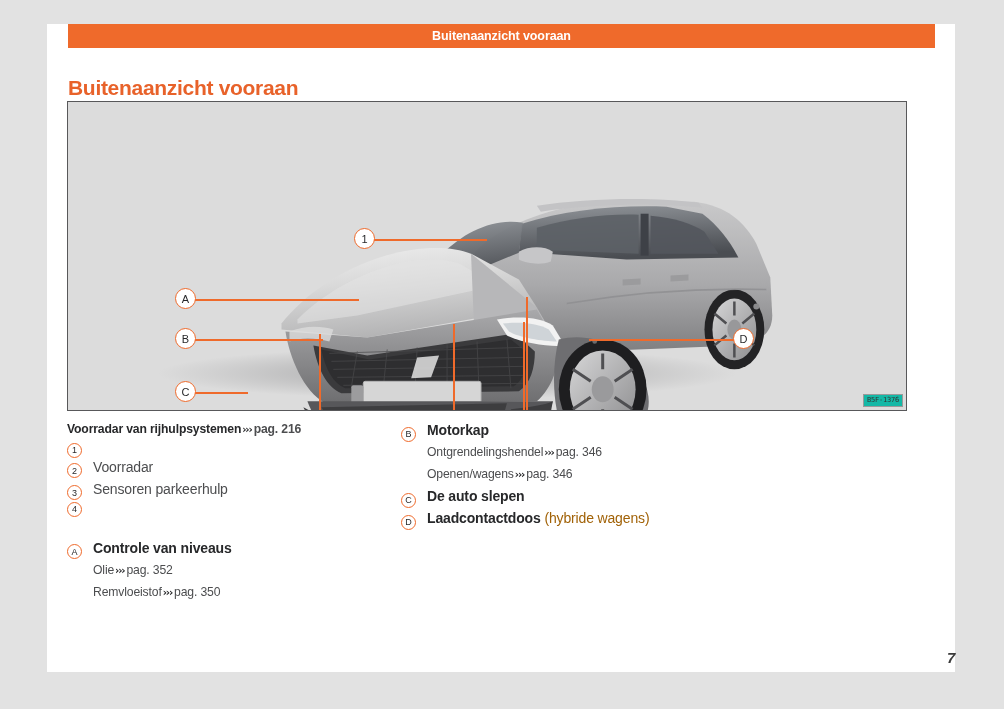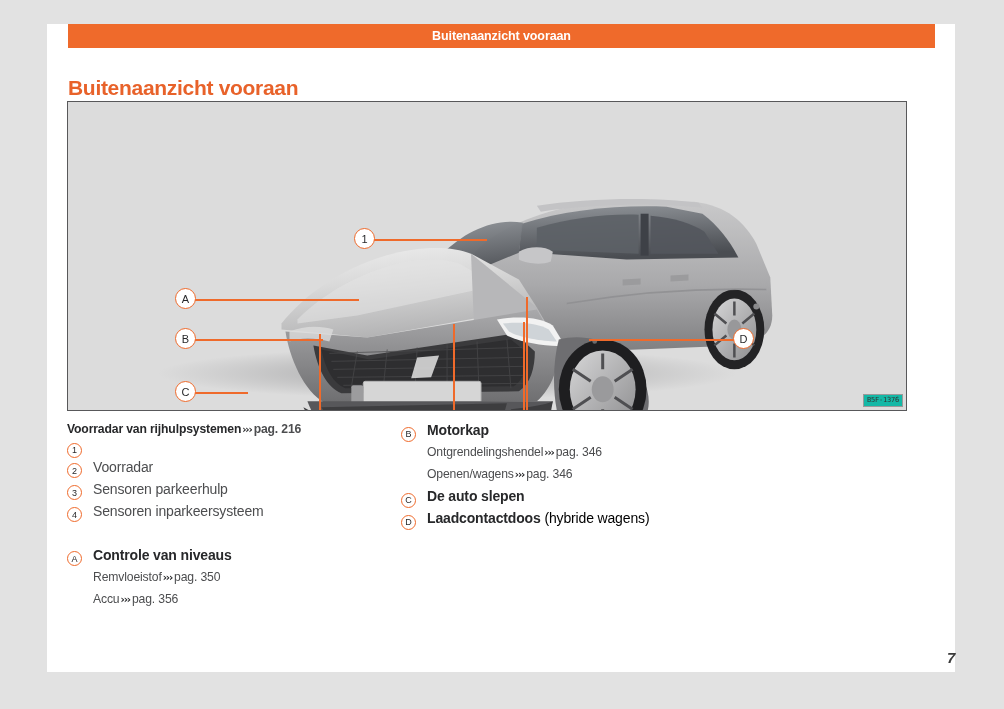--- a/index.html
+++ b/index.html
@@ -135,21 +135,21 @@
     color: #27282a;
     margin-right: 11px;
     position: relative; top: 2px;
   }
   .row-text {
     font-size: 14px;
     color: #4c4d4f;
     letter-spacing: -0.15px;
   }
   .row-text.bold { font-weight: bold; color: #27282a; }
-  .row-text .soft { font-weight: normal; color: #000000; margin-top: 35px; }
+  .row-text .soft { font-weight: normal; color: #a16207; margin-top: 35px; }
 
   .sub {
     font-size: 12.2px;
     color: #4c4d4f;
     line-height: 22px;
     padding-left: 26px;
     letter-spacing: -0.15px;
   }
 
   .chev {
@@ -349,36 +349,35 @@
         <div class="row">
           <span class="marker">2</span>
           <span class="row-text">Voorradar</span>
         </div>
         <div class="row">
           <span class="marker">3</span>
           <span class="row-text">Sensoren parkeerhulp</span>
         </div>
         <div class="row">
           <span class="marker">4</span>
-          <span class="row-text">Sensoren inparkeersysteem</span>
         </div>
       </div>
 
       <div class="spacer"></div>
 
       <div class="grp">
         <div class="row">
           <span class="marker">A</span>
           <span class="row-text bold">Controle van niveaus</span>
         </div>
         <div class="sub">
+          <span>Olie</span><span class="chev">›››</span><span class="pag">pag. 352</span>
+        </div>
+        <div class="sub">
           <span>Remvloeistof</span><span class="chev">›››</span><span class="pag">pag. 350</span>
-        </div>
-        <div class="sub">
-          <span>Accu</span><span class="chev">›››</span><span class="pag">pag. 356</span>
         </div>
       </div>
     </div>
 
     <div class="col right">
 
       <div class="grp">
         <div class="row">
           <span class="marker">B</span>
           <span class="row-text bold">Motorkap</span>

